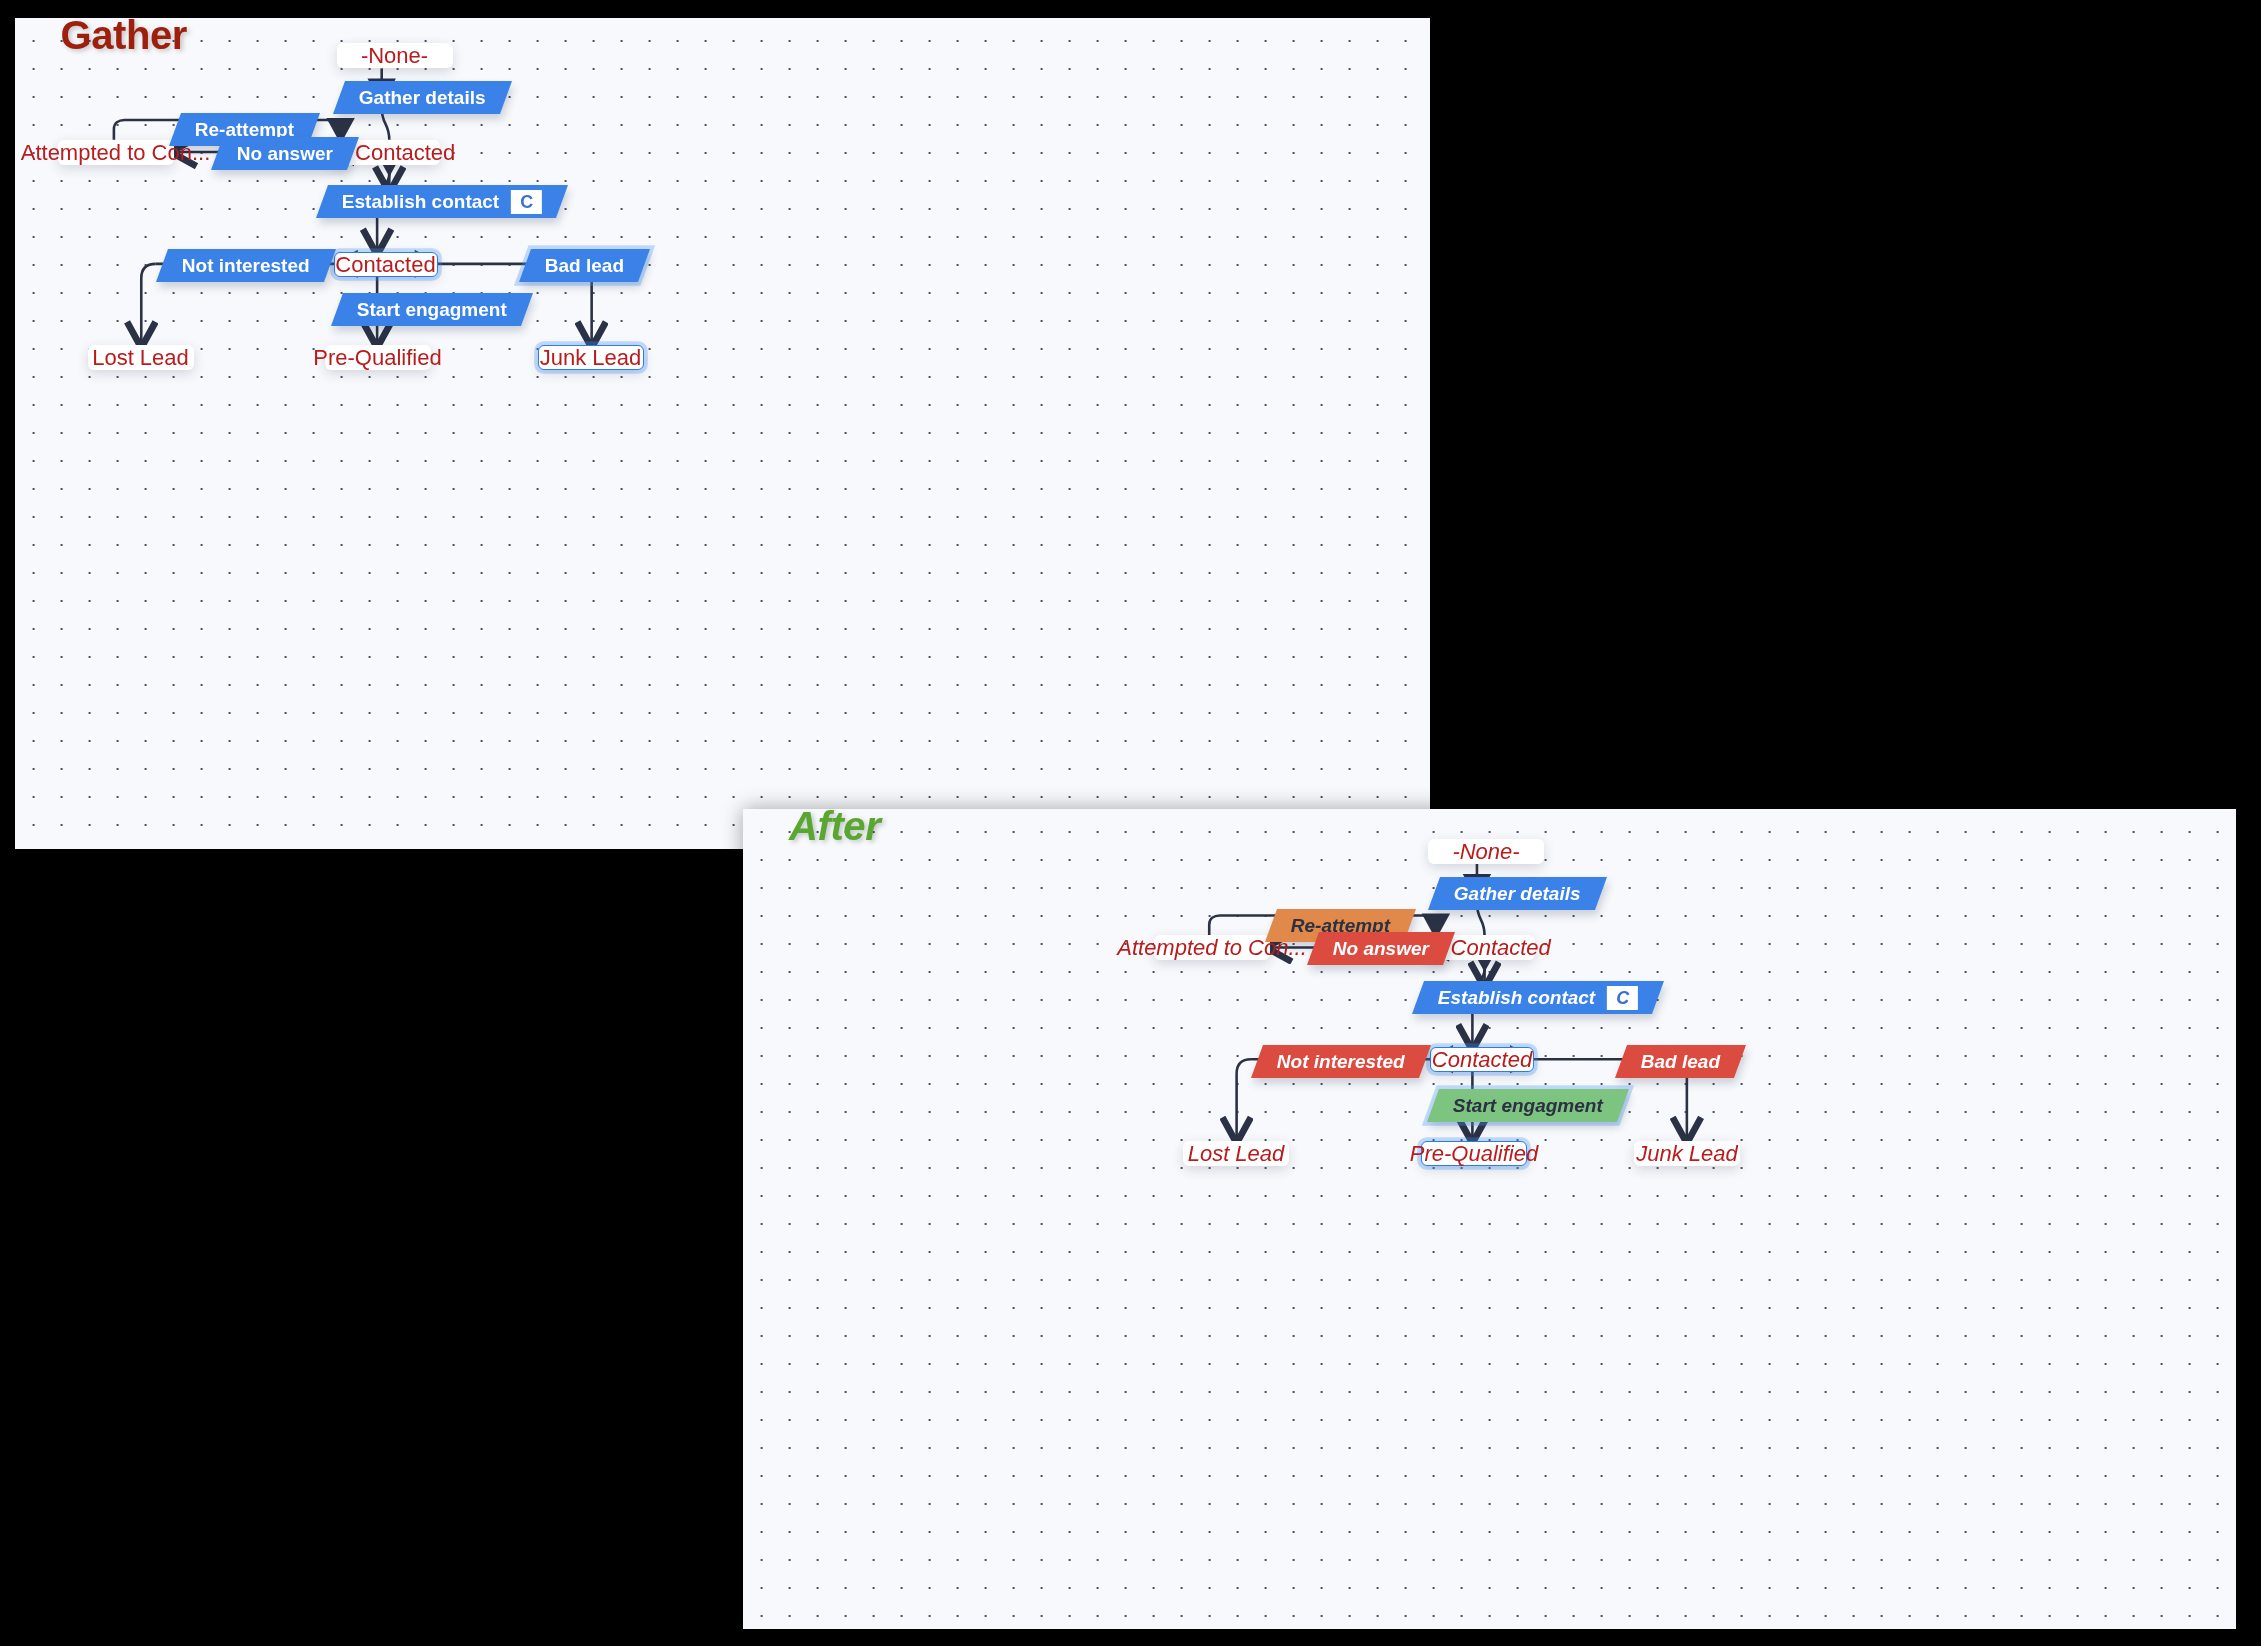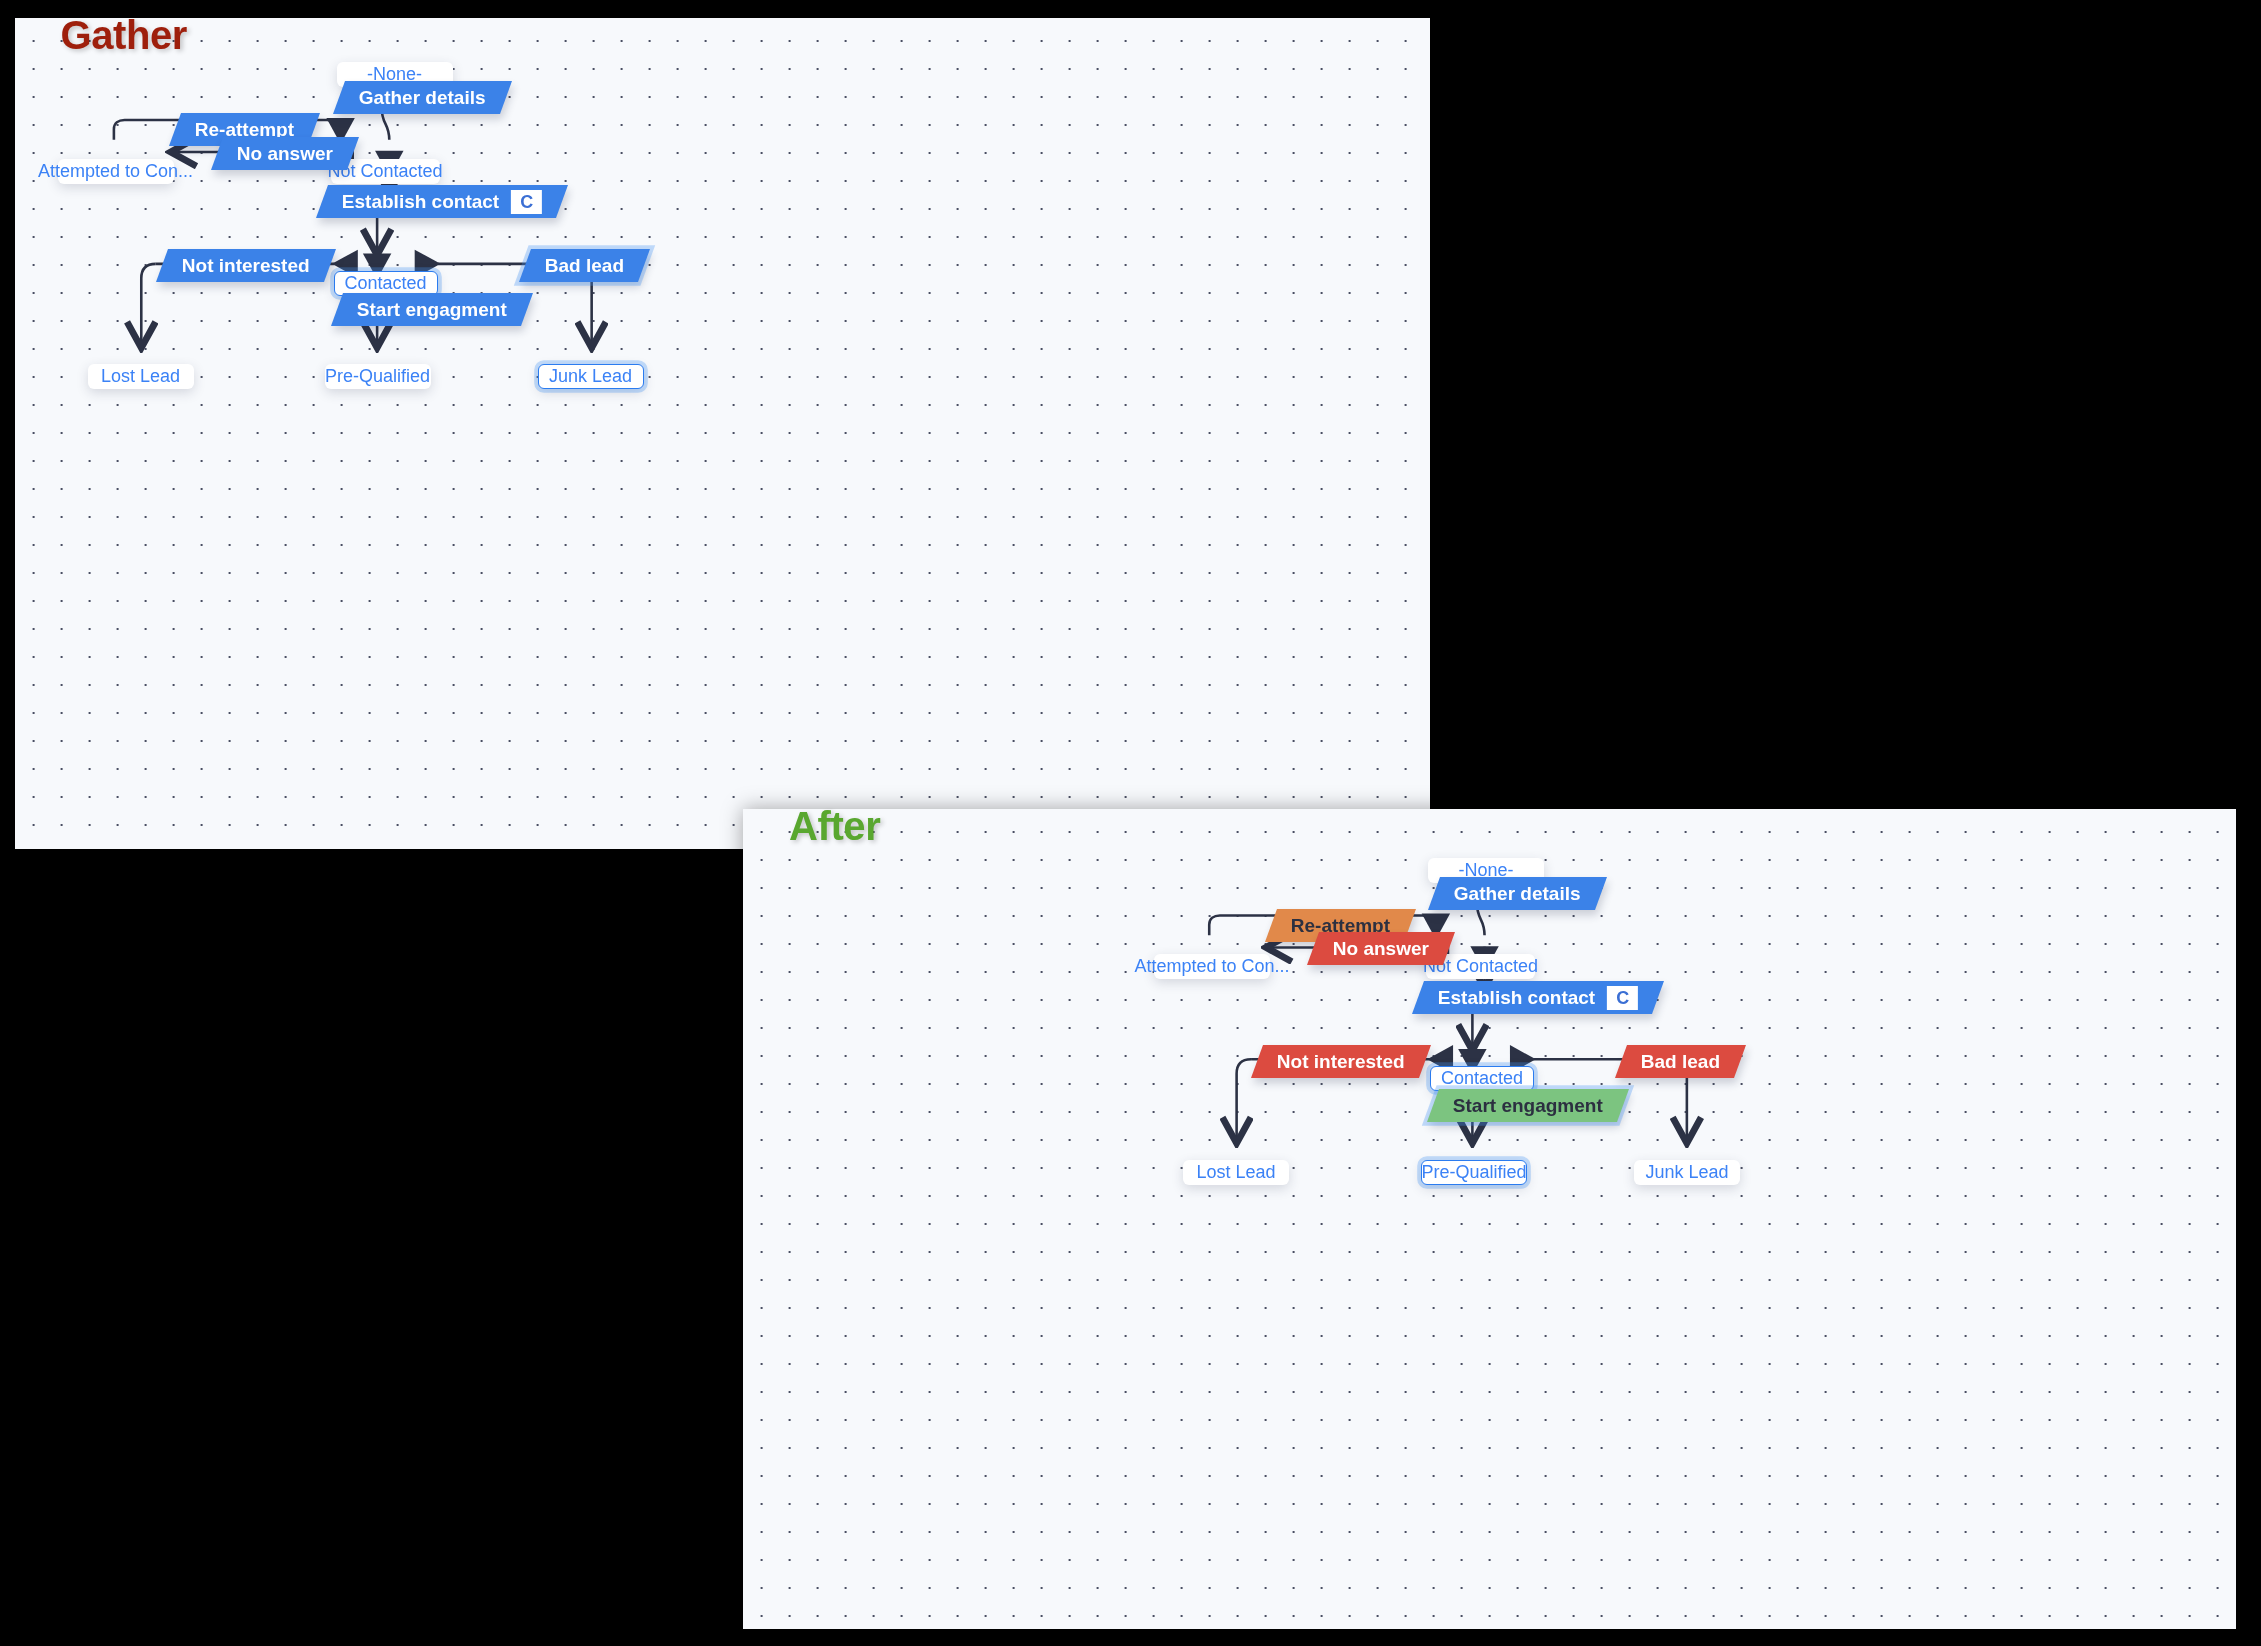--- a/index.html
+++ b/index.html
@@ -4,32 +4,32 @@
 <style>
   html,body{margin:0;padding:0;background:#000;}
   body{width:2261px;height:1647px;position:relative;overflow:hidden;
        font-family:"Liberation Sans","DejaVu Sans",sans-serif;}
 
   .panel{position:absolute;background:#f7f9fc;
          background-image:radial-gradient(circle, #4a4f63 1.2px, rgba(0,0,0,0) 1.3px);
          background-size:28px 28px;background-position:4.6px 9px;
          box-shadow:0 0 20px rgba(0,0,0,.35);}
   #panel-before{left:14.5px;top:18px;width:1415px;height:831px;}
-  #panel-after{left:743px;top:809px;width:1493px;height:820px;}
+  #panel-after{left:743px;top:809px;width:1493px;height:820px;font-style:italic;}
 
   .panel-title{position:absolute;font-weight:bold;font-size:40px;
                letter-spacing:-0.4px;text-shadow:2.3px 2.3px 5.3px rgba(0,0,0,.22);}
   .title-before{left:46px;top:-4.6px;color:#9e1f0c;}
   .title-after{left:46px;top:-4.6px;color:#59a72f;}
 
   
   .node{position:absolute;background:#fff;border-radius:6px;
         display:flex;align-items:center;justify-content:center;
-        font-size:18px;color:#3b82f6;box-shadow:0 3.8px 11.4px rgba(40,50,80,.17);
-        border:1.5px solid transparent;box-sizing:border-box;white-space:nowrap;margin-top:19px;}
+        font-size:22px;color:#b91c1c;box-shadow:0 3.8px 11.4px rgba(40,50,80,.17);
+        border:1.5px solid transparent;box-sizing:border-box;white-space:nowrap;}
   .node.sel{border:1.5px solid #2b7cf0;
             box-shadow:0 0 0 3.8px rgba(70,150,245,.30),0 3.8px 11.4px rgba(40,50,80,.17);}
 
   
   .tlabel{position:absolute;height:33px;display:flex;align-items:center;
           padding:0 20px;font-weight:bold;font-size:19px;white-space:nowrap;
           transform:skewX(-20deg);box-shadow:3.8px 5.3px 8.4px rgba(30,40,70,.20);}
   .tlabel > .txt{transform:skewX(20deg);display:flex;align-items:center;gap:12px;}
   .tlabel.blue{background:#3b82e8;color:#fff;}
   .tlabel.orange{background:#e1894a;color:#2c3040;}

